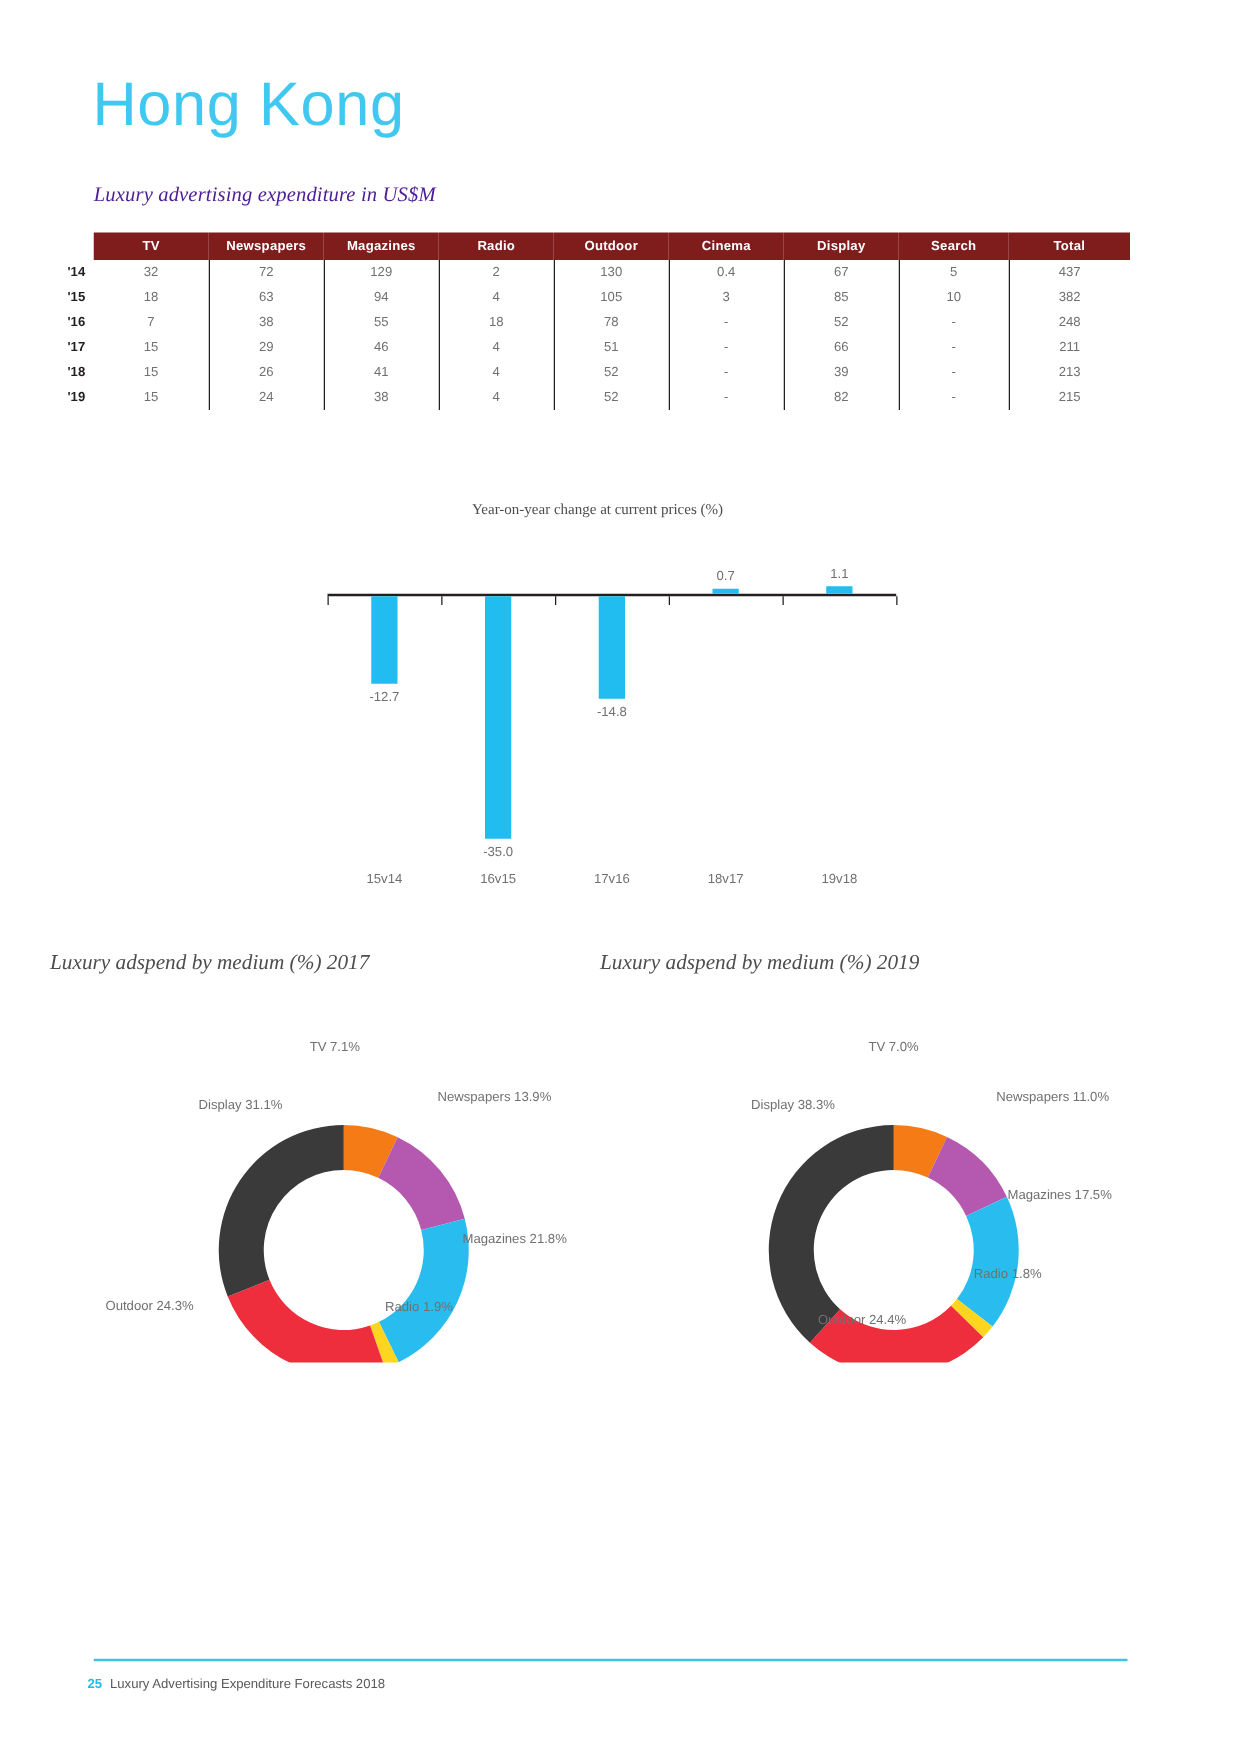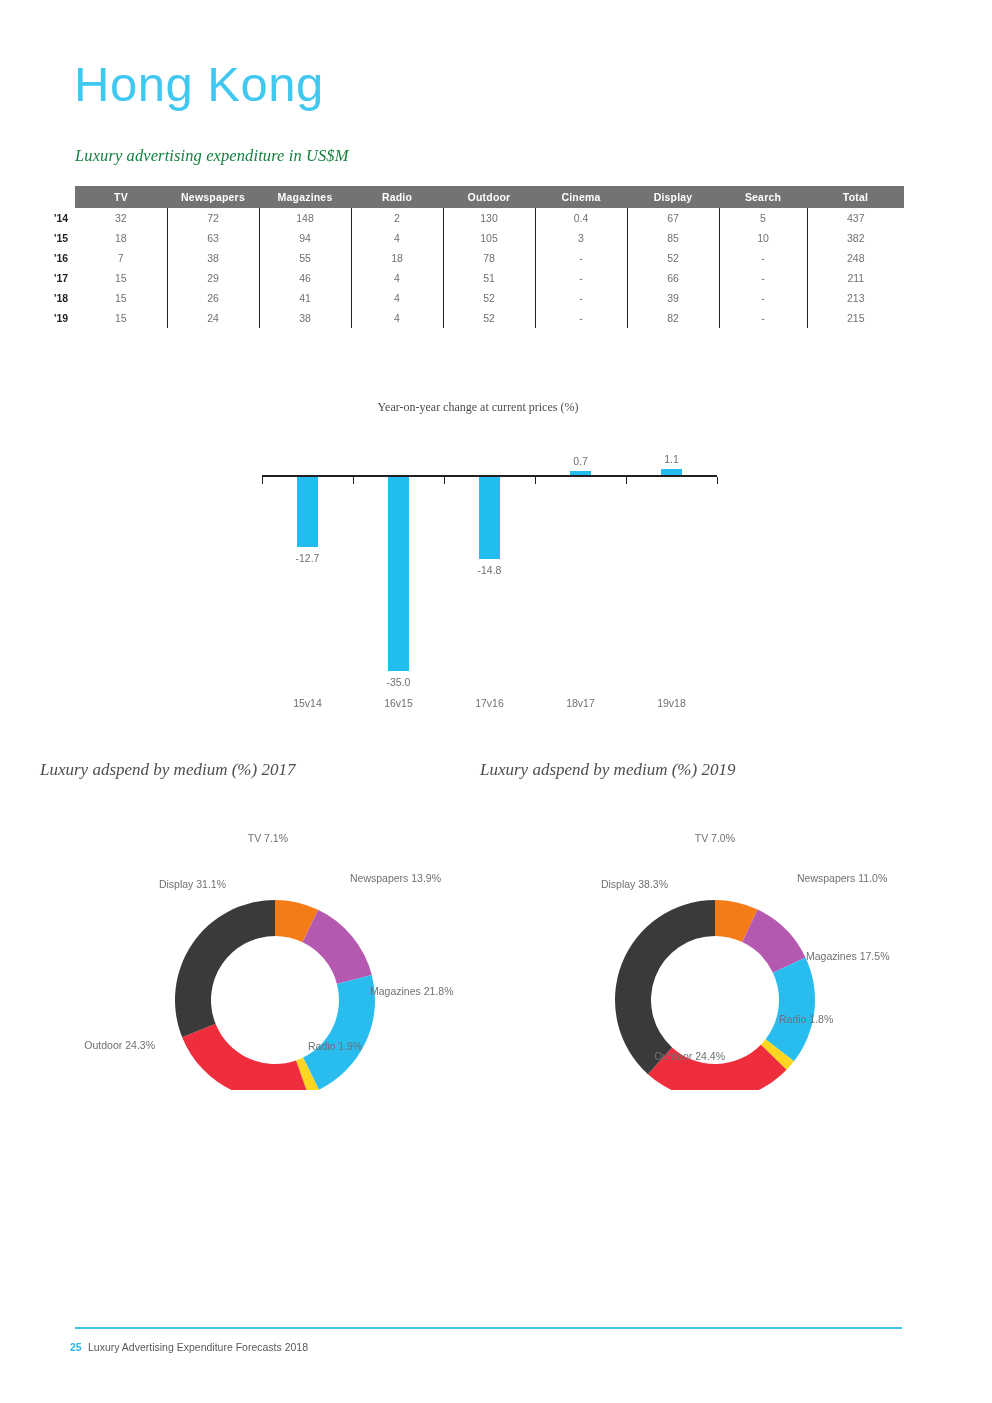--- a/index.html
+++ b/index.html
@@ -15,29 +15,29 @@
   
   .country-title {
     position: absolute; left: 74px; top: 58px;
     font-family: "Liberation Sans", sans-serif;
     font-size: 49px; font-weight: 300; letter-spacing: 0.5px;
     color: #41c8f0; line-height: 1.1;
   }
   .section-subtitle {
     position: absolute; left: 75px; top: 146px;
     font-family: "Liberation Serif", serif;
-    font-style: italic; font-size: 16.5px; color: #15803d;
+    font-style: italic; font-size: 16.5px; color: #4c1d95;
     letter-spacing: 0.1px;
   }
 
   
   .table-wrap { position: absolute; left: 48px; top: 186px; width: 856px; }
   table.data { border-collapse: collapse; width: 856px; table-layout: fixed; }
   table.data thead th {
-    background: #737373; color: #ffffff;
+    background: #7f1d1d; color: #ffffff;
     font-size: 10.5px; font-weight: bold; letter-spacing: .2px;
     height: 22px; text-align: center; vertical-align: middle;
     border: none;
   }
   table.data thead th.rowhead { background: #ffffff; }
   table.data tbody td {
     height: 20px; text-align: center; vertical-align: middle;
     font-size: 10.5px; color: #6f7072; font-weight: 400;
     border-left: 1.2px solid #231f20;
   }
@@ -135,21 +135,21 @@
             <th>Display</th>
             <th>Search</th>
             <th>Total</th>
           </tr>
       </thead>
       <tbody id="tbody">
           <tr>
             <td class="rowhead">'14</td>
             <td class="c-tv">32</td>
             <td>72</td>
-            <td>148</td>
+            <td>129</td>
             <td>2</td>
             <td>130</td>
             <td>0.4</td>
             <td>67</td>
             <td>5</td>
             <td>437</td>
           </tr>
           <tr>
             <td class="rowhead">'15</td>
             <td class="c-tv">18</td>

